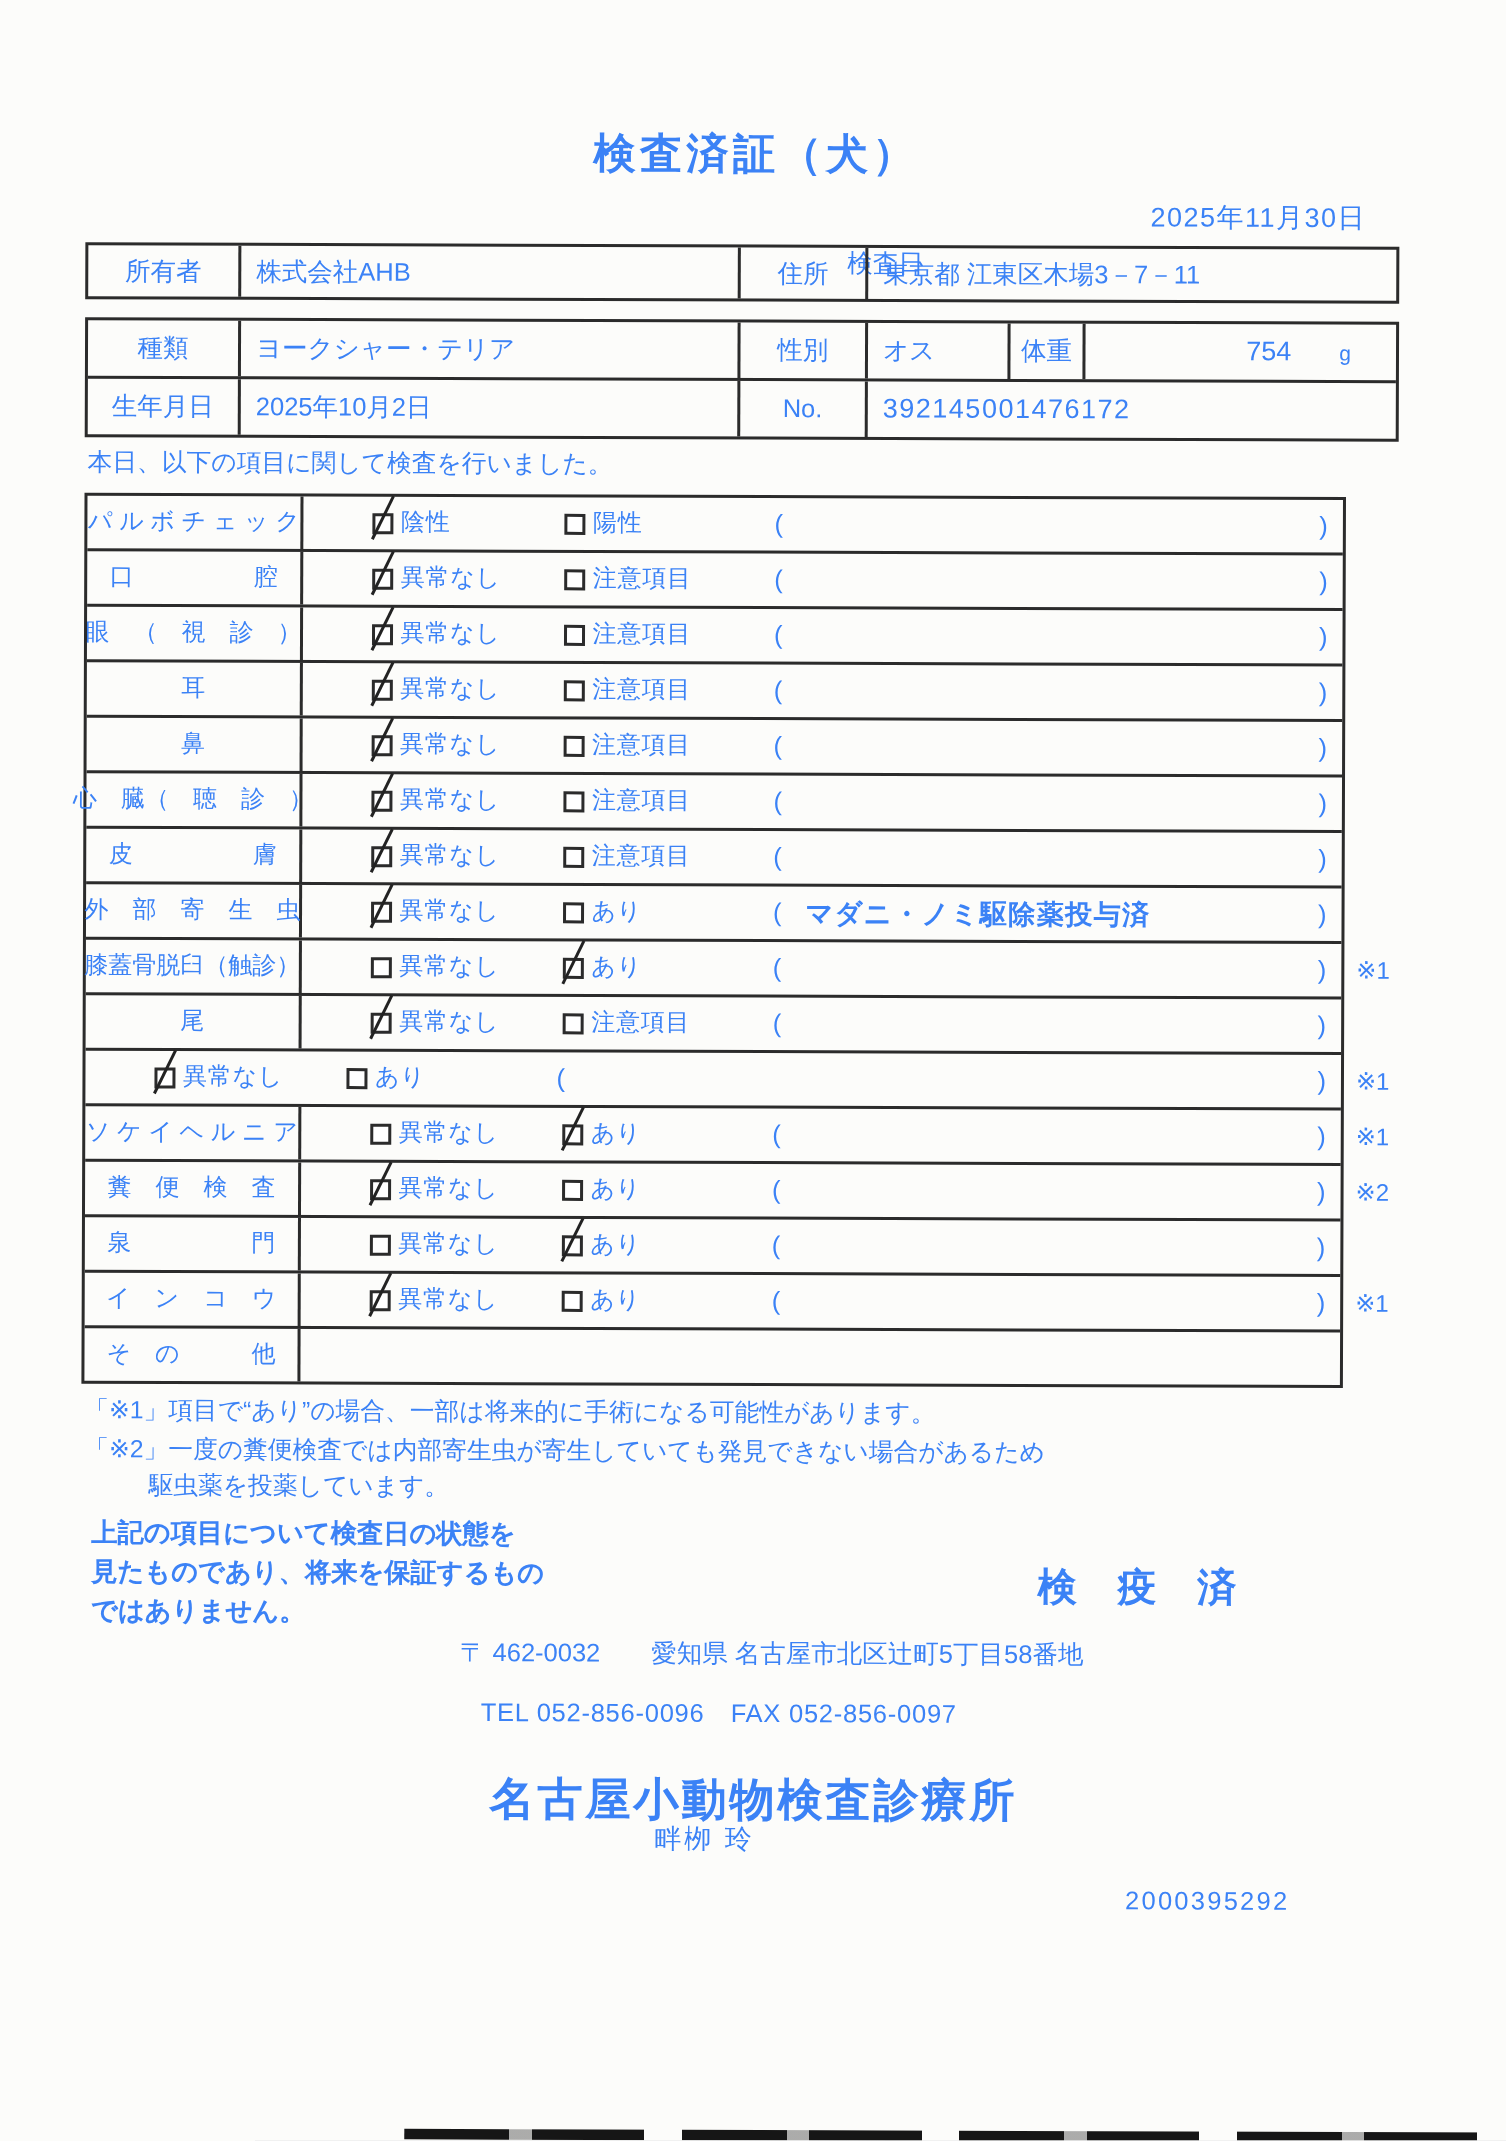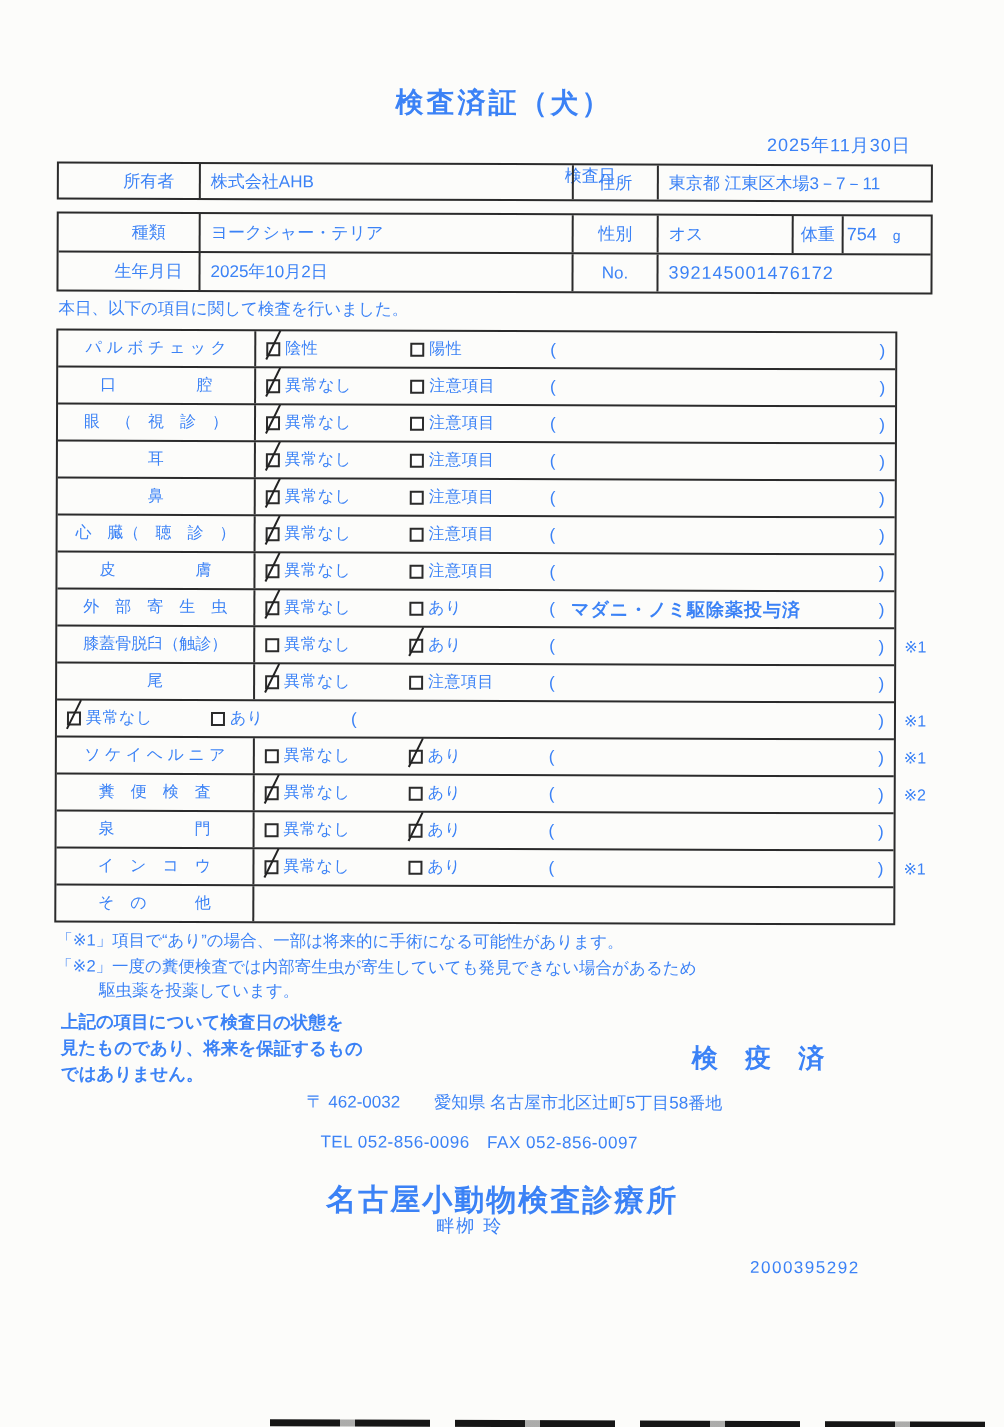--- a/index.html
+++ b/index.html
@@ -16,40 +16,40 @@
   .exam-date-label { position:absolute; top:140px; left:563px; font-size:17px;margin-top:24px; }
   .exam-date-value { position:absolute; top:132px; left:765px; font-size:18px; letter-spacing:1px; }
 
   .tbl { border:2px solid #2b2b2b; box-sizing:border-box; position:absolute; left:55px; width:876px; background:transparent; }
   .tbl-owner { top:163px; height:38px; display:flex; }
   .tbl-pet   { top:213px; }
   .tr { display:flex; height:37px; }
   .tr + .tr { border-top:2px solid #2b2b2b; }
   .cell { display:flex; align-items:center; box-sizing:border-box; font-size:17px; }
   .cell + .cell { border-left:2px solid #2b2b2b; }
-  .hdr { justify-content:center; text-align:center;margin-left:40px; }
+  .hdr { justify-content:center; text-align:center; }
   .w100 { width:100px; } .w333 { width:333px; padding-left:10px; }
   .w85 { width:85px; } .w95 { width:95px; padding-left:10px; } .w65 { width:50px; }
   .wfill { flex:1; padding-left:10px; }
-  .weight-cell { flex:1; justify-content:flex-end; padding-right:30px; gap:16px; }
+  .weight-cell { flex:1; justify-content:flex-end; padding-right:30px; gap:32px; }
   .weight-val { font-size:18px; }
   .weight-unit { font-size:14px; }
   .no-val { letter-spacing:1px; font-size:18px; }
 
   .intro { position:absolute; left:57px; top:299px; font-size:16.5px; }
 
   .tbl-exam { position:absolute; left:55px; top:330px; width:841px;
               border:2px solid #2b2b2b; box-sizing:border-box; }
   .row { display:flex; align-items:center; height:35px; position:relative; }
   .row + .row { border-top:2px solid #2b2b2b; }
-  .c-label { width:198px; align-self:stretch; border-right:2px solid #2b2b2b;
+  .c-label { width:144px; align-self:stretch; border-right:2px solid #2b2b2b;
              display:flex; align-items:center; justify-content:center;
              font-size:16px; white-space:pre; box-sizing:border-box; }
   .c-opt { display:flex; align-items:center; }
-  .c-opt1 { width:130px; padding-left:10px; box-sizing:border-box; }
+  .c-opt1 { width:130px; padding-left:26px; box-sizing:border-box;margin-left:20px; }
   .c-opt2 { width:134px;padding-left:24px; }
   .opt-label { font-size:16px; letter-spacing:0.5px; }
   .cb { width:14px; height:14px; border:2px solid #2b2b2b; margin-right:5px;
         position:relative; flex-shrink:0; box-sizing:border-box; background:#fff; }
   .cb.checked::after { content:""; position:absolute; left:4px; top:-15px; height:32px;
         border-left:2.5px solid #222; transform:rotate(26deg); }
   .c-paren { flex:1; display:flex; align-items:center; font-size:17px; padding:0 10px 0 6px; }
   .p-note { margin-left:16px; font-weight:700; font-size:18px; letter-spacing:1px; white-space:nowrap; }
   .p-close { margin-left:auto; }
   .remark { position:absolute; left:calc(100% + 10px); font-size:16px; white-space:nowrap; }

